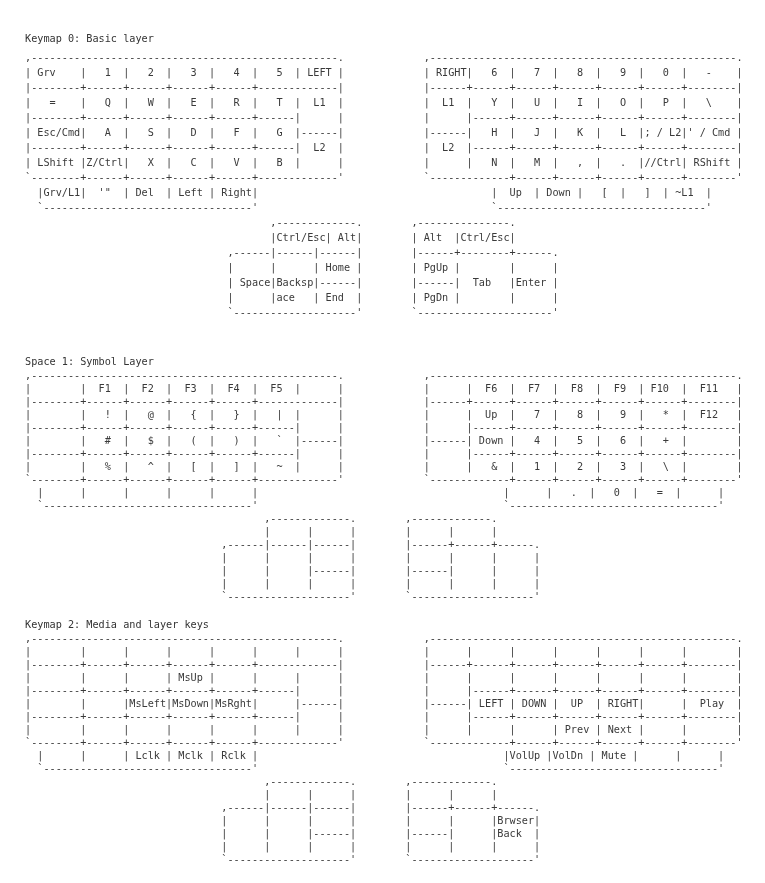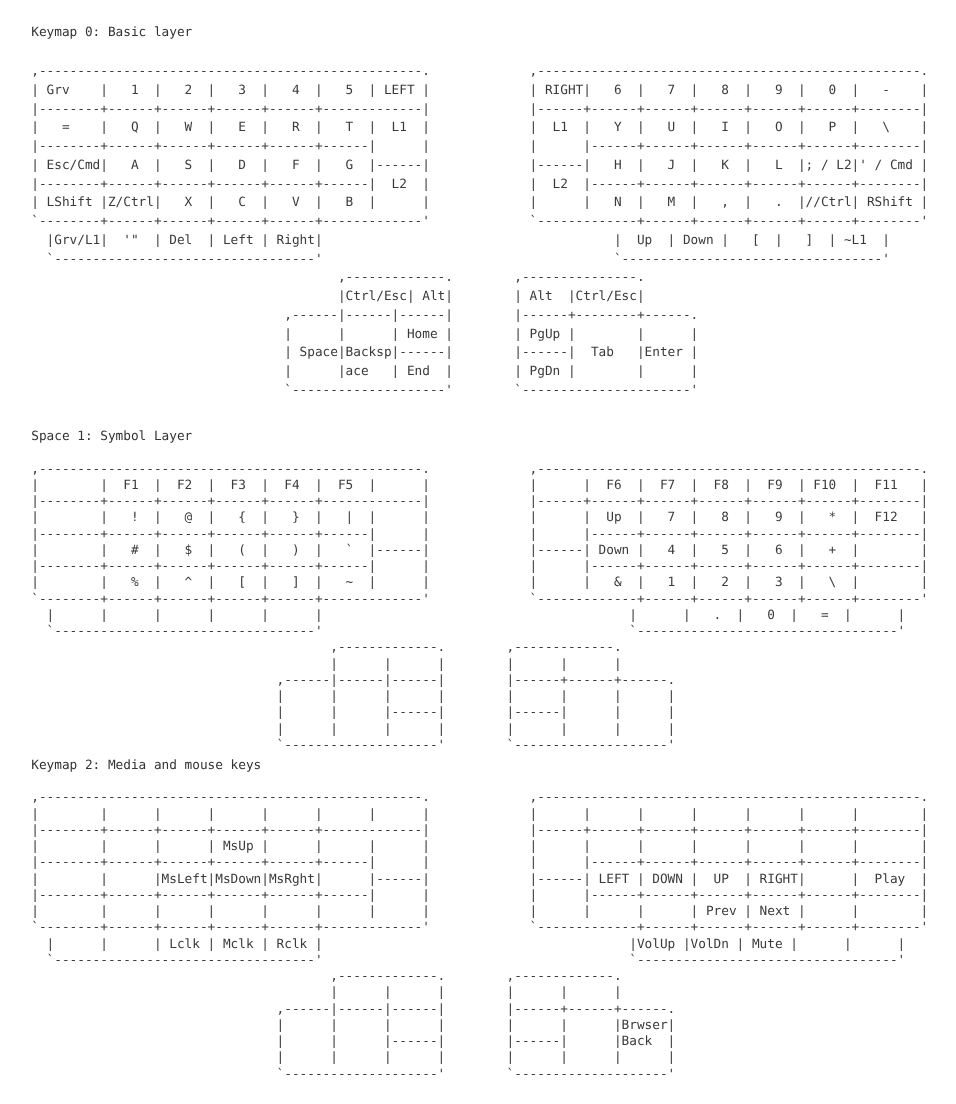--- a/index.html
+++ b/index.html
@@ -16,21 +16,21 @@
     color: #333333;
   }
   .keymap-section {
     position: absolute;
     left: 25px;
     top: 0;
   }
   .km-title {
     position: absolute;
     left: 0;
-    top: 0;
+    top: 12px;
     font-size: 10.2px;
     line-height: 13px;
     white-space: pre;
     color: #333333;
   }
   .km-art {
     position: absolute;
     left: 0;
     margin: 0;
     font-family: "DejaVu Sans Mono", monospace;
@@ -88,21 +88,21 @@
                                        ,-------------.        ,-------------.
                                        |      |      |        |      |      |
                                 ,------|------|------|        |------+------+------.
                                 |      |      |      |        |      |      |      |
                                 |      |      |------|        |------|      |      |
                                 |      |      |      |        |      |      |      |
                                 `--------------------'        `--------------------'</pre>
   </div>
 
   <div id="section-2" class="keymap-section">
-    <div class="km-title">Keymap 2: Media and mouse keys</div>
+    <div class="km-title">Keymap 2: Media and layer keys</div>
     <pre class="km-art">,--------------------------------------------------.             ,--------------------------------------------------.
 |        |      |      |      |      |      |      |             |      |      |      |      |      |      |        |
 |--------+------+------+------+------+-------------|             |------+------+------+------+------+------+--------|
 |        |      |      | MsUp |      |      |      |             |      |      |      |      |      |      |        |
 |--------+------+------+------+------+------|      |             |      |------+------+------+------+------+--------|
 |        |      |MsLeft|MsDown|MsRght|      |------|             |------| LEFT | DOWN |  UP  | RIGHT|      |  Play  |
 |--------+------+------+------+------+------|      |             |      |------+------+------+------+------+--------|
 |        |      |      |      |      |      |      |             |      |      |      | Prev | Next |      |        |
 `--------+------+------+------+------+-------------'             `-------------+------+------+------+------+--------'
   |      |      | Lclk | Mclk | Rclk |                                        |VolUp |VolDn | Mute |      |      |

